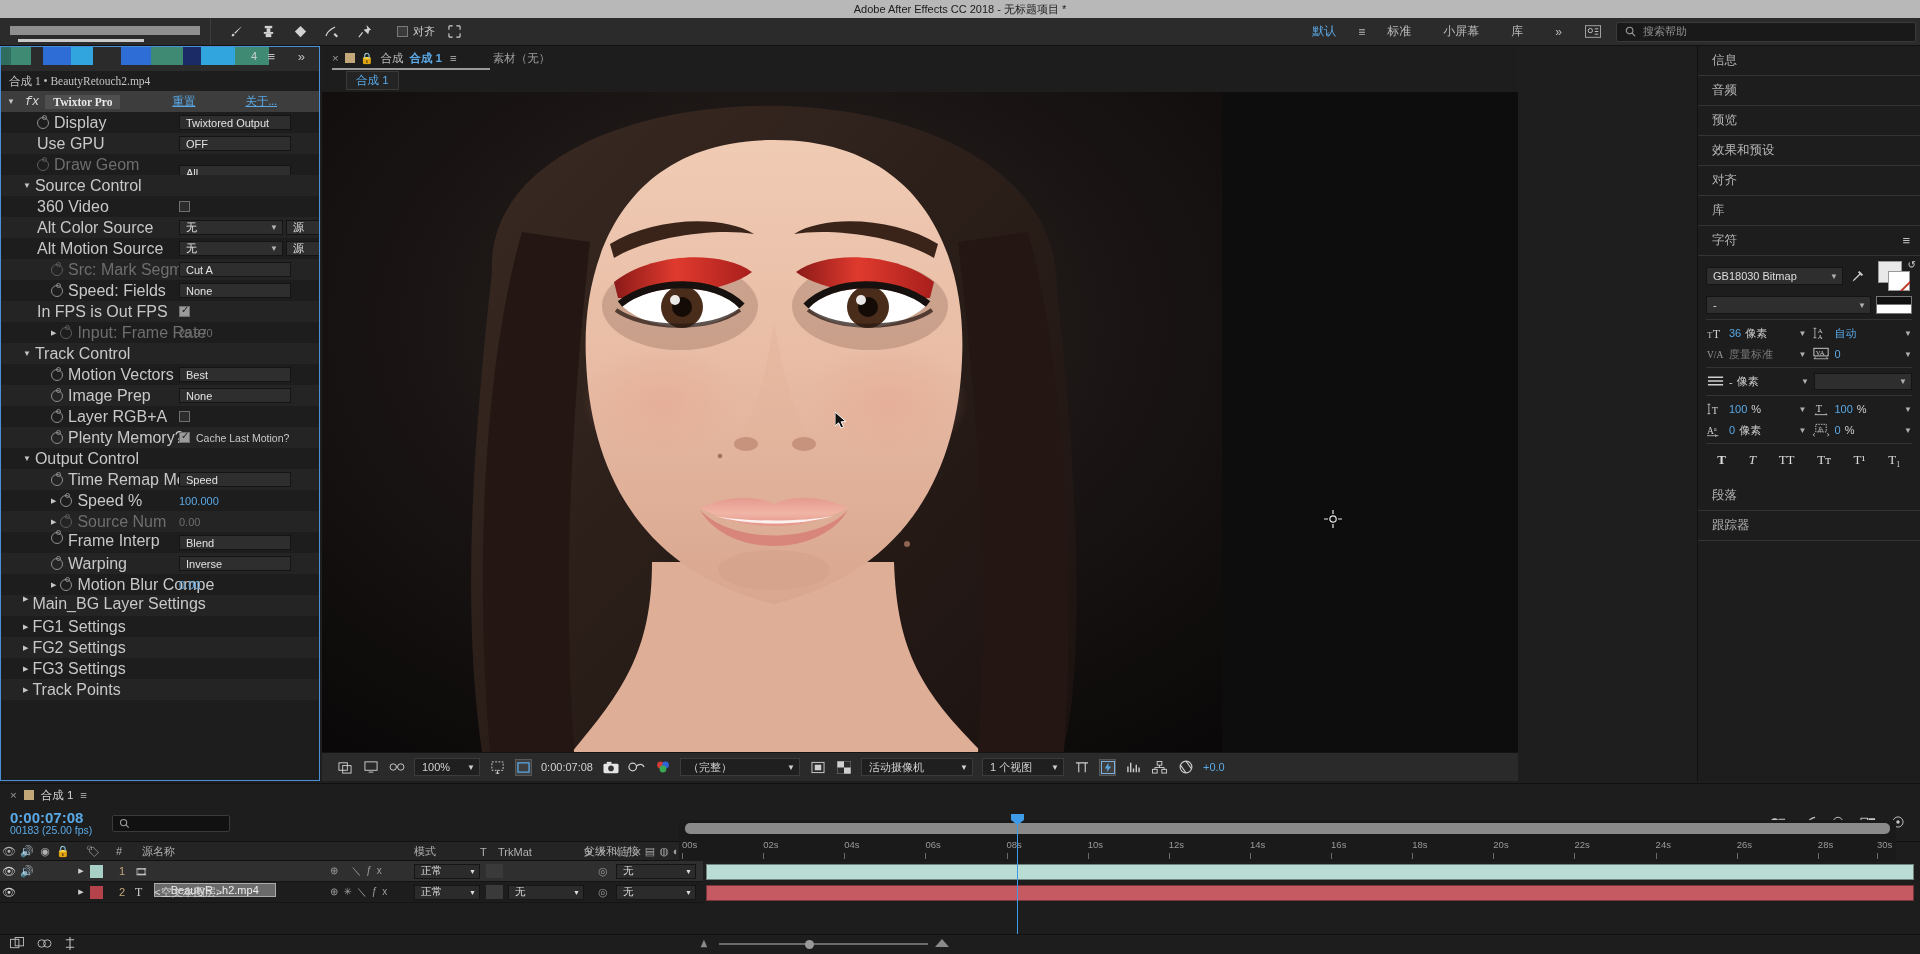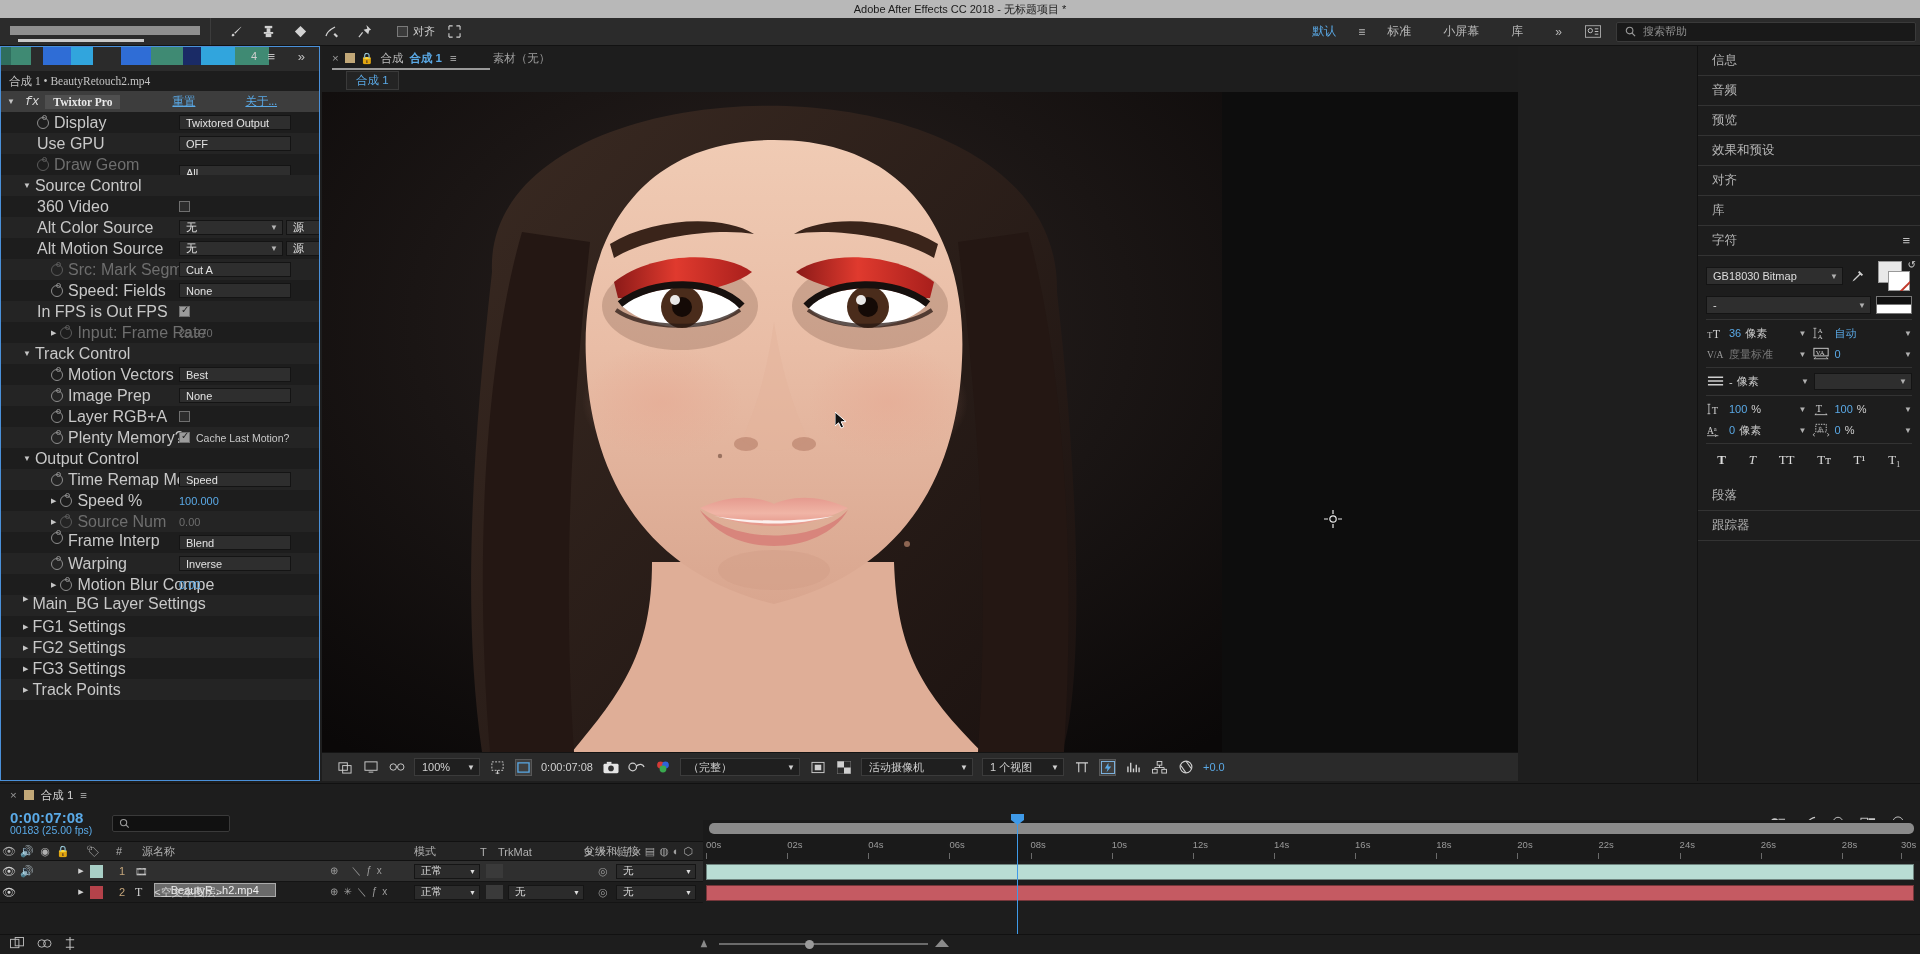--- a/index.html
+++ b/index.html
@@ -124,21 +124,21 @@
   #tl-cols { position:absolute; left:0; top:58px; width:703px; height:19px; background:#242424;
     display:flex; align-items:center; font-size:11px; color:#b0b0b0; border-bottom:1px solid #111; }
   #tl-modecols { position:absolute; left:408px; top:58px; width:295px; height:19px; display:flex;
     align-items:center; font-size:11px; color:#b0b0b0; }
   .lrow { position:absolute; left:0; width:703px; height:21px; display:flex; align-items:center;
     font-size:11px; color:#d2d2d2; border-bottom:1px solid #141414; }
   .lrow.sel { background:#2f2f2f; }
   .swatch { width:13px; height:13px; }
   .lsel { background:#2b2b2b; border:1px solid #151515; height:15px; display:flex; align-items:center;
     justify-content:space-between; padding:0 3px 0 6px; font-size:10.5px; color:#ddd; }
-  #tl-ruler { position:absolute; left:703px; top:36px; width:1217px; height:41px; background:#1a1a1a; }
+  #tl-ruler { position:absolute; left:679px; top:36px; width:1217px; height:41px; background:#1a1a1a; }
   #tl-scroll { position:absolute; left:6px; top:3px; right:6px; height:11px; background:#8a8a8a; border-radius:5px; }
   .tickrow { position:absolute; left:0; top:17px; width:1217px; height:24px; }
   .tick { position:absolute; top:2px; font-size:9.5px; color:#9a9a9a; }
   .tickline { position:absolute; top:16px; width:1px; height:6px; background:#6a6a6a; }
   #playhead { position:absolute; left:0; top:0; width:1px; height:171px; background:#3f9ae8; }
   #playhead .ph { position:absolute; left:-6px; top:29px; width:13px; height:11px; background:#3f9ae8;
     clip-path:polygon(0 0,100% 0,100% 55%,50% 100%,0 55%); }
   .trackbar { position:absolute; height:16px; }
   #tl-bottombar { position:absolute; left:0; bottom:0; width:1920px; height:20px; background:#1d1d1d;
     border-top:1px solid #111; display:flex; align-items:center; gap:12px; padding-left:10px; color:#bdbdbd; }

